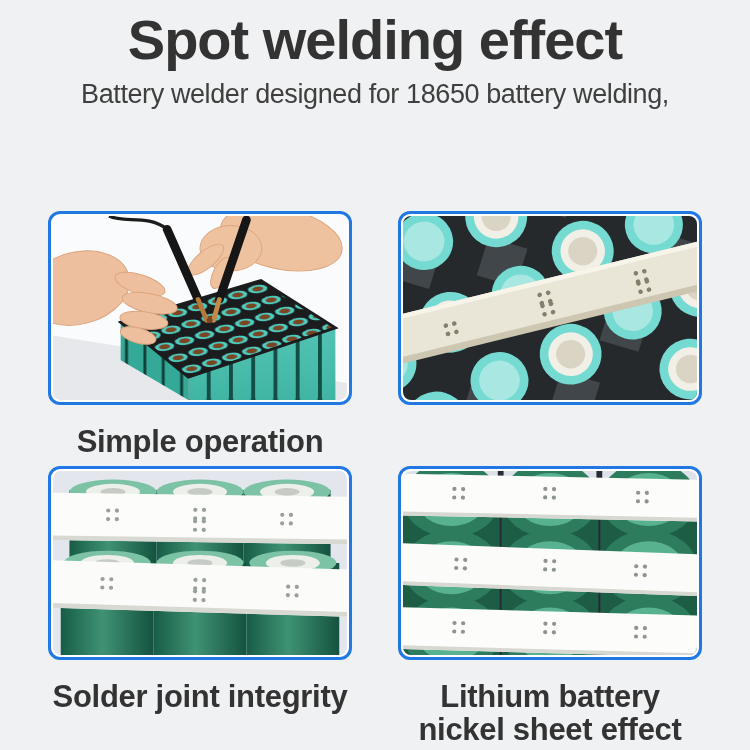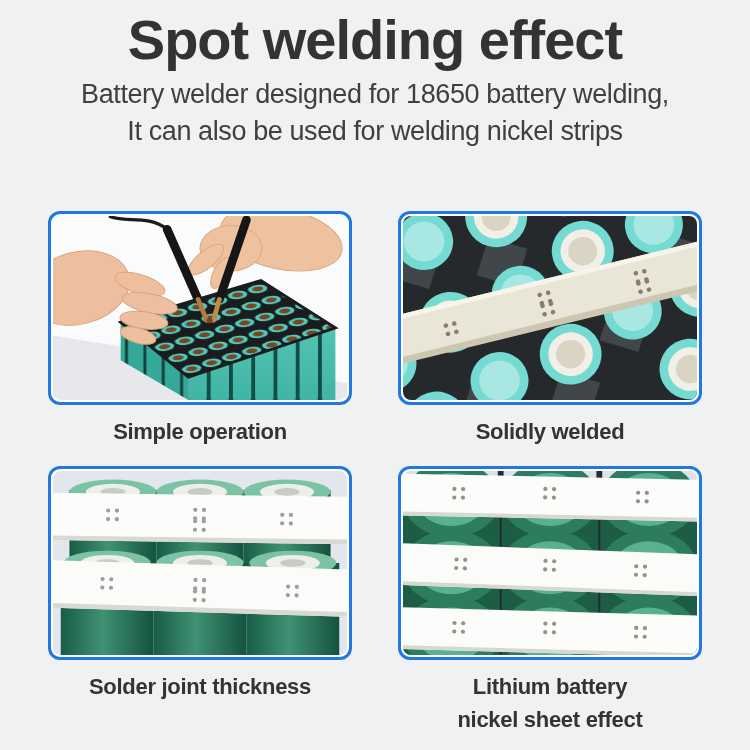--- a/index.html
+++ b/index.html
@@ -30,36 +30,35 @@
   #cell-1{left:398px;top:211px;}
   #cell-2{left:48px;top:466px;}
   #cell-3{left:398px;top:466px;}
   .panel{
     box-sizing:border-box;width:304px;height:194px;
     border:3px solid var(--accent);border-radius:12px;
     background:#ffffff;padding:2px;overflow:hidden;
   }
   .panel svg{display:block;width:100%;height:100%;border-radius:8px;}
   .caption{
-    margin-top:10px;text-align:center;
-    font-size:22px;font-weight:600;color:var(--ink);
+    margin-top:20px;text-align:center;
+    font-size:31px;font-weight:600;color:var(--ink);
     line-height:33px;letter-spacing:-0.3px;
   }
   .caption span{display:block;}
 </style>
 </head>
 <body>
 
 <div class="page">
 
   <h1 class="title">Spot welding effect</h1>
 
   <p class="subtitle">
     <span>Battery welder designed for 18650 battery welding,</span>
-    <span>It can also be used for welding nickel strips</span>
   </p>
 
   <figure class="cell" id="cell-0" style="margin:0;">
     <div class="panel">
       <svg viewBox="0 0 304 194" preserveAspectRatio="none">
         <defs>
           <linearGradient id="aCell" x1="0" y1="0" x2="0" y2="1">
             <stop offset="0" stop-color="#6fd9c8"></stop>
               <stop offset="1" stop-color="#3fb4a3"></stop>
           </linearGradient>
@@ -168,23 +167,20 @@
           <g color="#857f6c">
             <use href="#bd" x="48" y="94"></use>
             <use href="#bd" x="150" y="86"></use>
             <use href="#bd" x="150" y="98"></use>
             <use href="#bd" x="252" y="88"></use>
             <use href="#bd" x="252" y="99"></use>
           </g>
         </g>
       </svg>
     </div>
-    <figcaption class="caption">
-      <span>Solidly welded</span>
-    </figcaption>
   </figure>
 
   <figure class="cell" id="cell-2" style="margin:0;">
     <div class="panel">
       <svg viewBox="0 0 304 194" preserveAspectRatio="none">
         <defs>
           <linearGradient id="cBody" x1="0" y1="0" x2="1" y2="0">
             <stop offset="0" stop-color="#175c46"></stop>
               <stop offset="0.45" stop-color="#3f9274"></stop>
               <stop offset="1" stop-color="#14523f"></stop>
@@ -234,21 +230,21 @@
           <g color="#9aa09b">
             <use href="#cd" x="56" y="122"></use>
             <use href="#cd" x="152" y="120"></use>
             <use href="#cd" x="152" y="132"></use>
             <use href="#cd" x="248" y="124"></use>
           </g>
         </g>
       </svg>
     </div>
     <figcaption class="caption">
-      <span>Solder joint thickness</span>
+      <span>Solder joint integrity</span>
     </figcaption>
   </figure>
 
   <figure class="cell" id="cell-3" style="margin:0;">
     <div class="panel">
       <svg viewBox="0 0 304 194" preserveAspectRatio="none">
         <defs>
           <g id="dBat">
             <rect x="-50" y="0" width="100" height="64" fill="#1d5c45"></rect>
             <ellipse rx="50" ry="40" fill="#2d7c5e"></ellipse>

